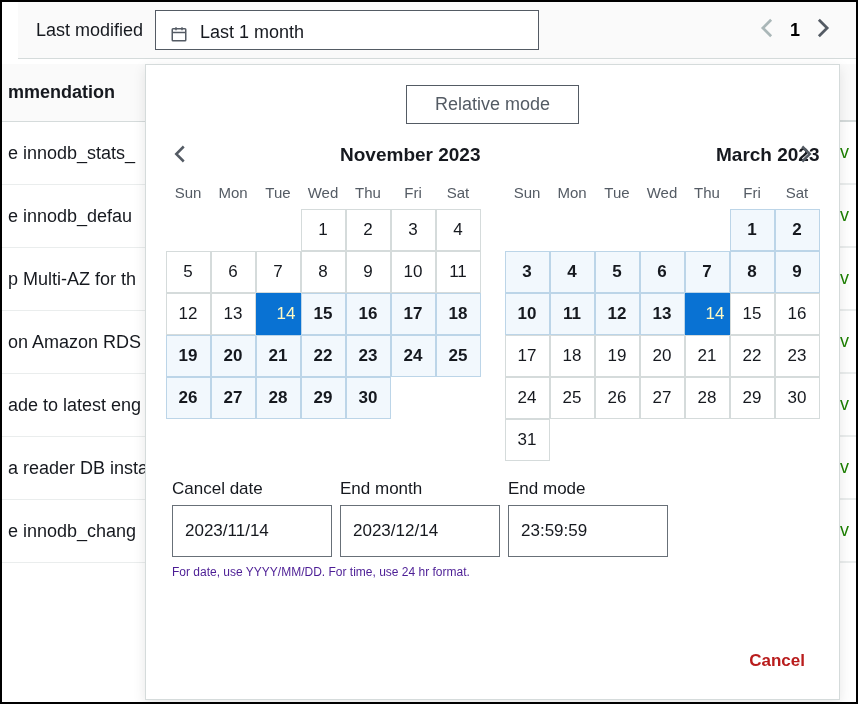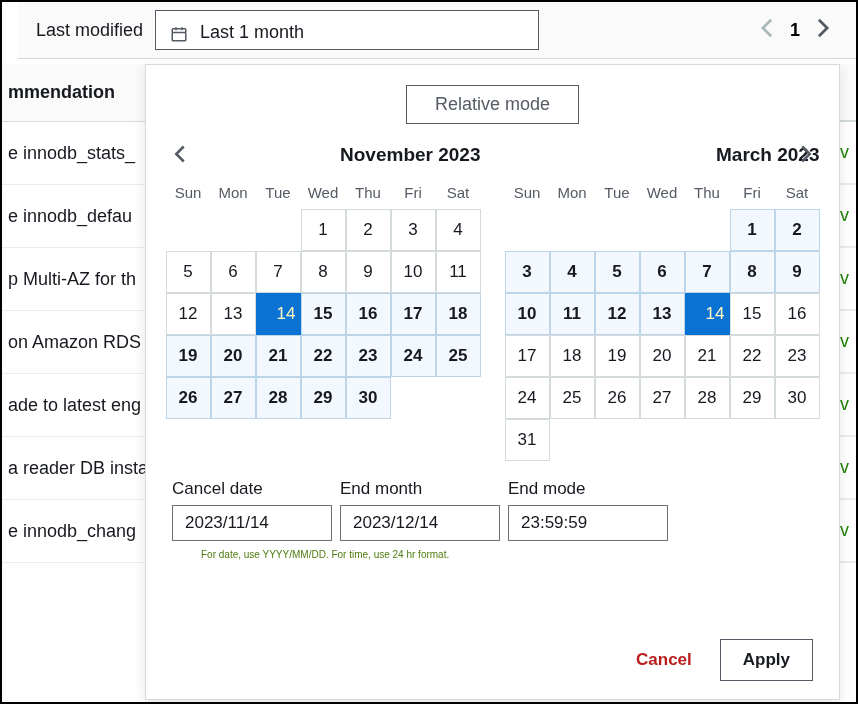--- a/index.html
+++ b/index.html
@@ -160,28 +160,28 @@
   .day.selected { background:#0972d3; color:#fef9c3; font-weight:400; border:1px solid #0972d3;padding-left:16px;}
 
   .inputs {
     display: grid;
     grid-template-columns: 160px 160px 160px 160px;
     gap: 8px;
     margin-top: 18px;
   }
   .field label { font-size:17px; color:#16191f; display:block; margin-bottom:6px;}
   .field input {
-    width:100%; height:36px;
+    width:100%; height:52px;
     border:1px solid #687078;
     padding: 0 12px;
     font-size:17px;
     color:#16191f;
     background:#fff;
   }
-  .hint { font-size:10px; color:#4d7c0f; margin-top:8px;margin-left:29px; }
+  .hint { font-size:12px; color:#4c1d95; margin-top:8px; }
 
   .footer {
     margin-top:auto;
     display:flex;
     justify-content:flex-end;
     gap:20px;
     align-items:center;
     padding-top: 20px;
   }
   .btn-text {
@@ -384,15 +384,14 @@
     </div>
     <div class="field">
       <label>End mode</label>
       <input value="23:59:59" style="">
     </div>
   </div>
   <div class="hint">For date, use YYYY/MM/DD. For time, use 24 hr format.</div>
 
   <div class="footer">
     <button class="btn-text">Cancel</button>
-    <button class="btn-outline">Apply</button>
   </div>
 </div>
 
 </body></html>

